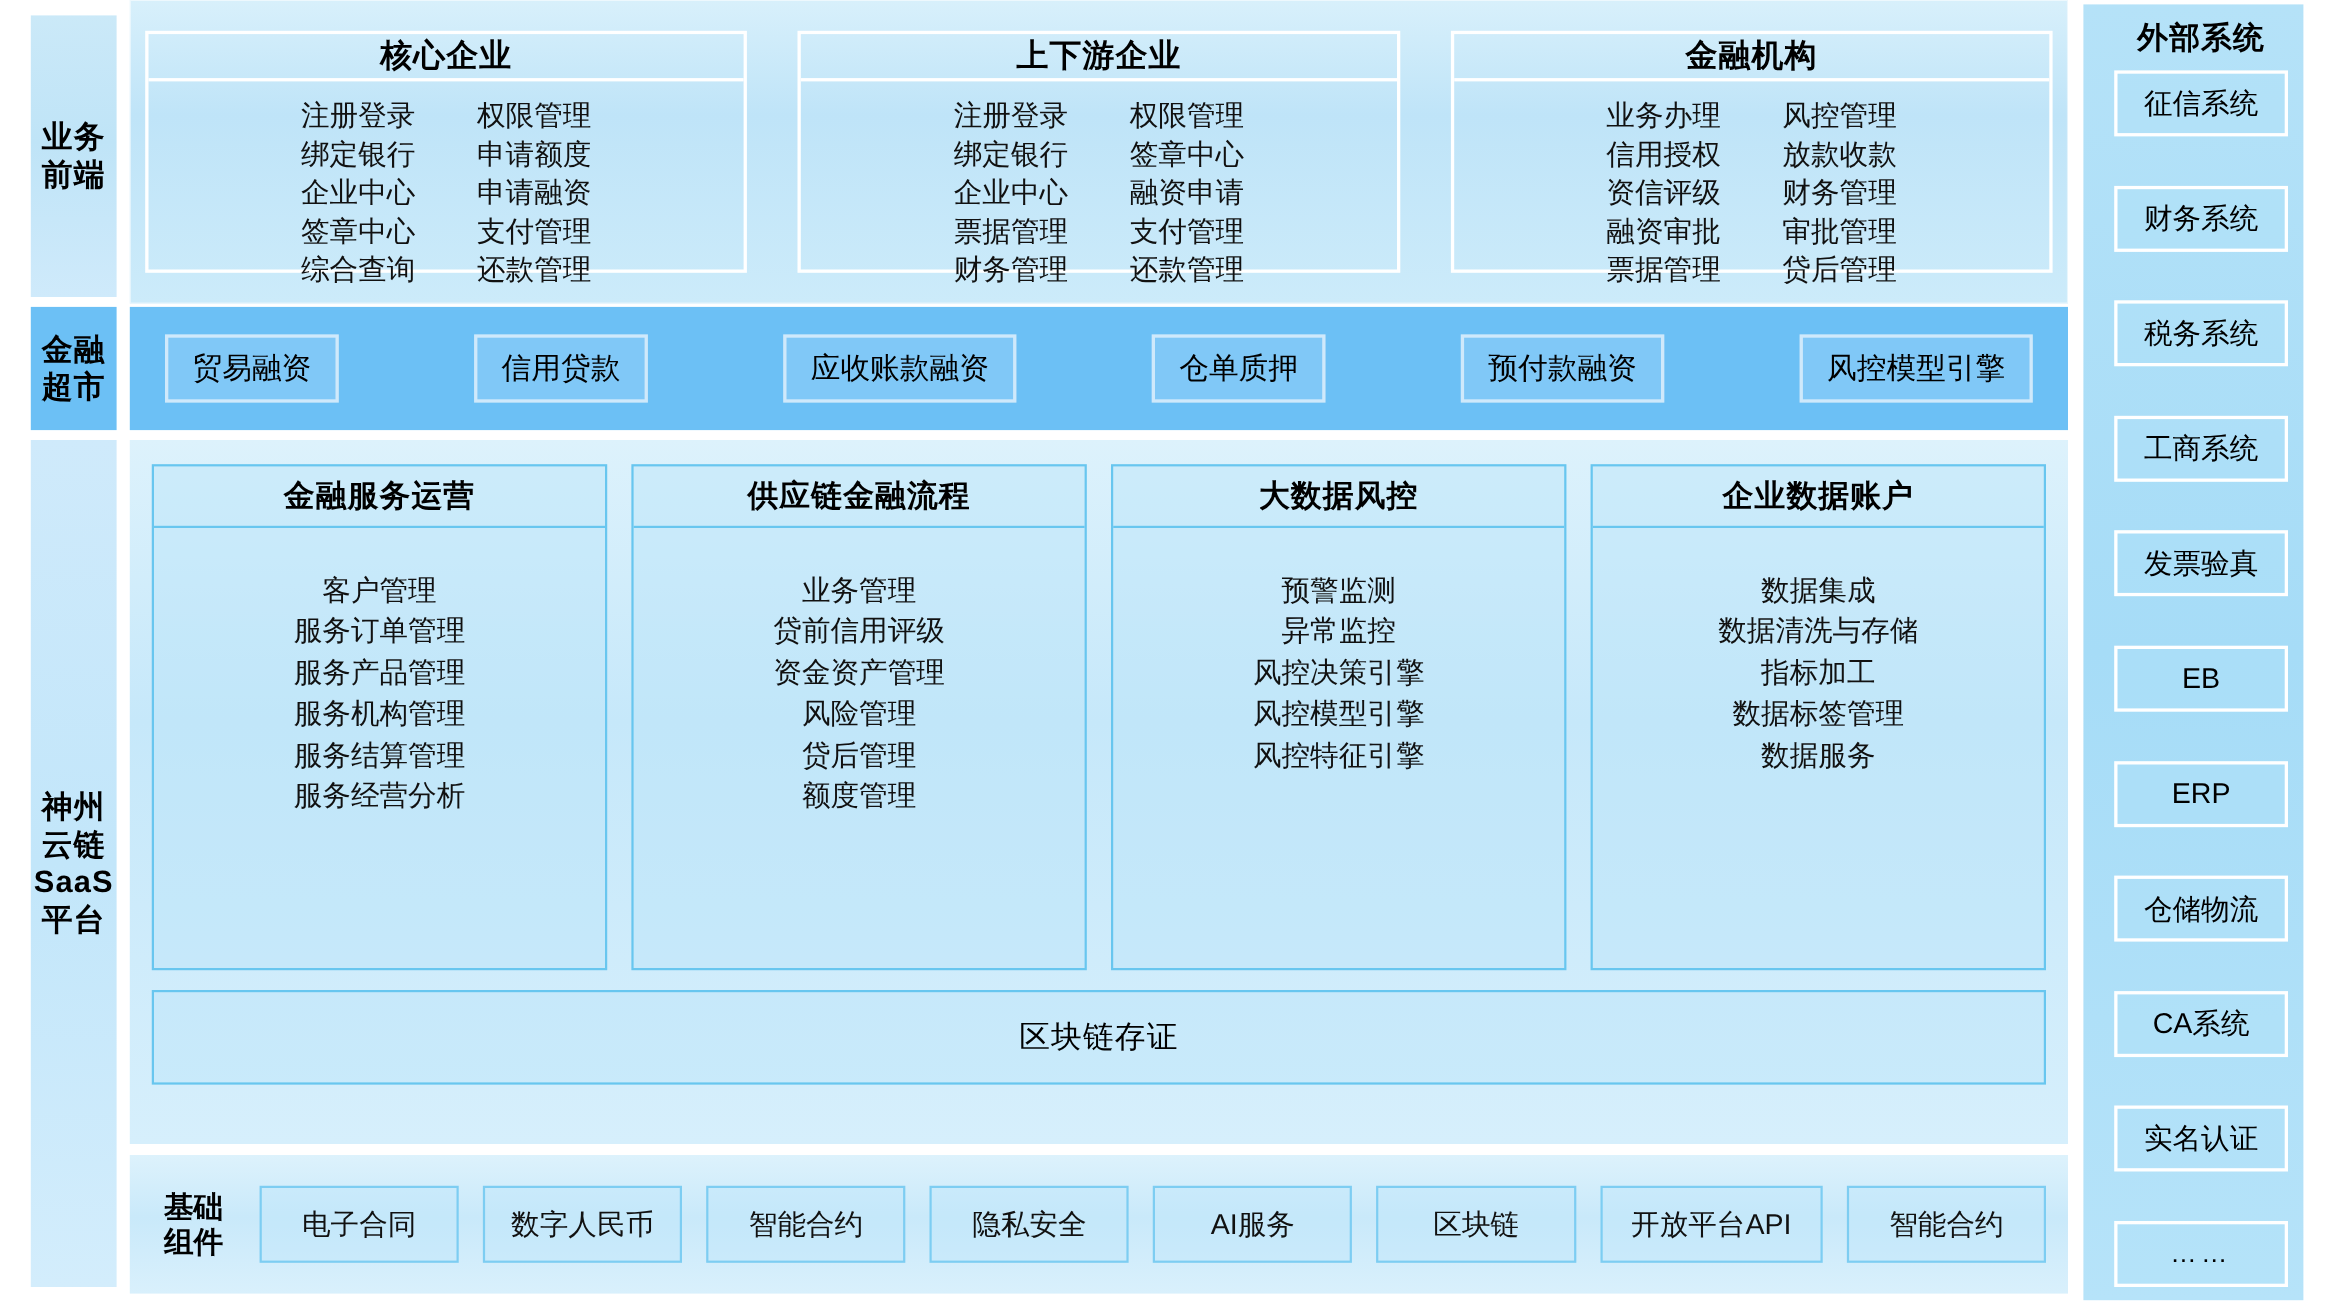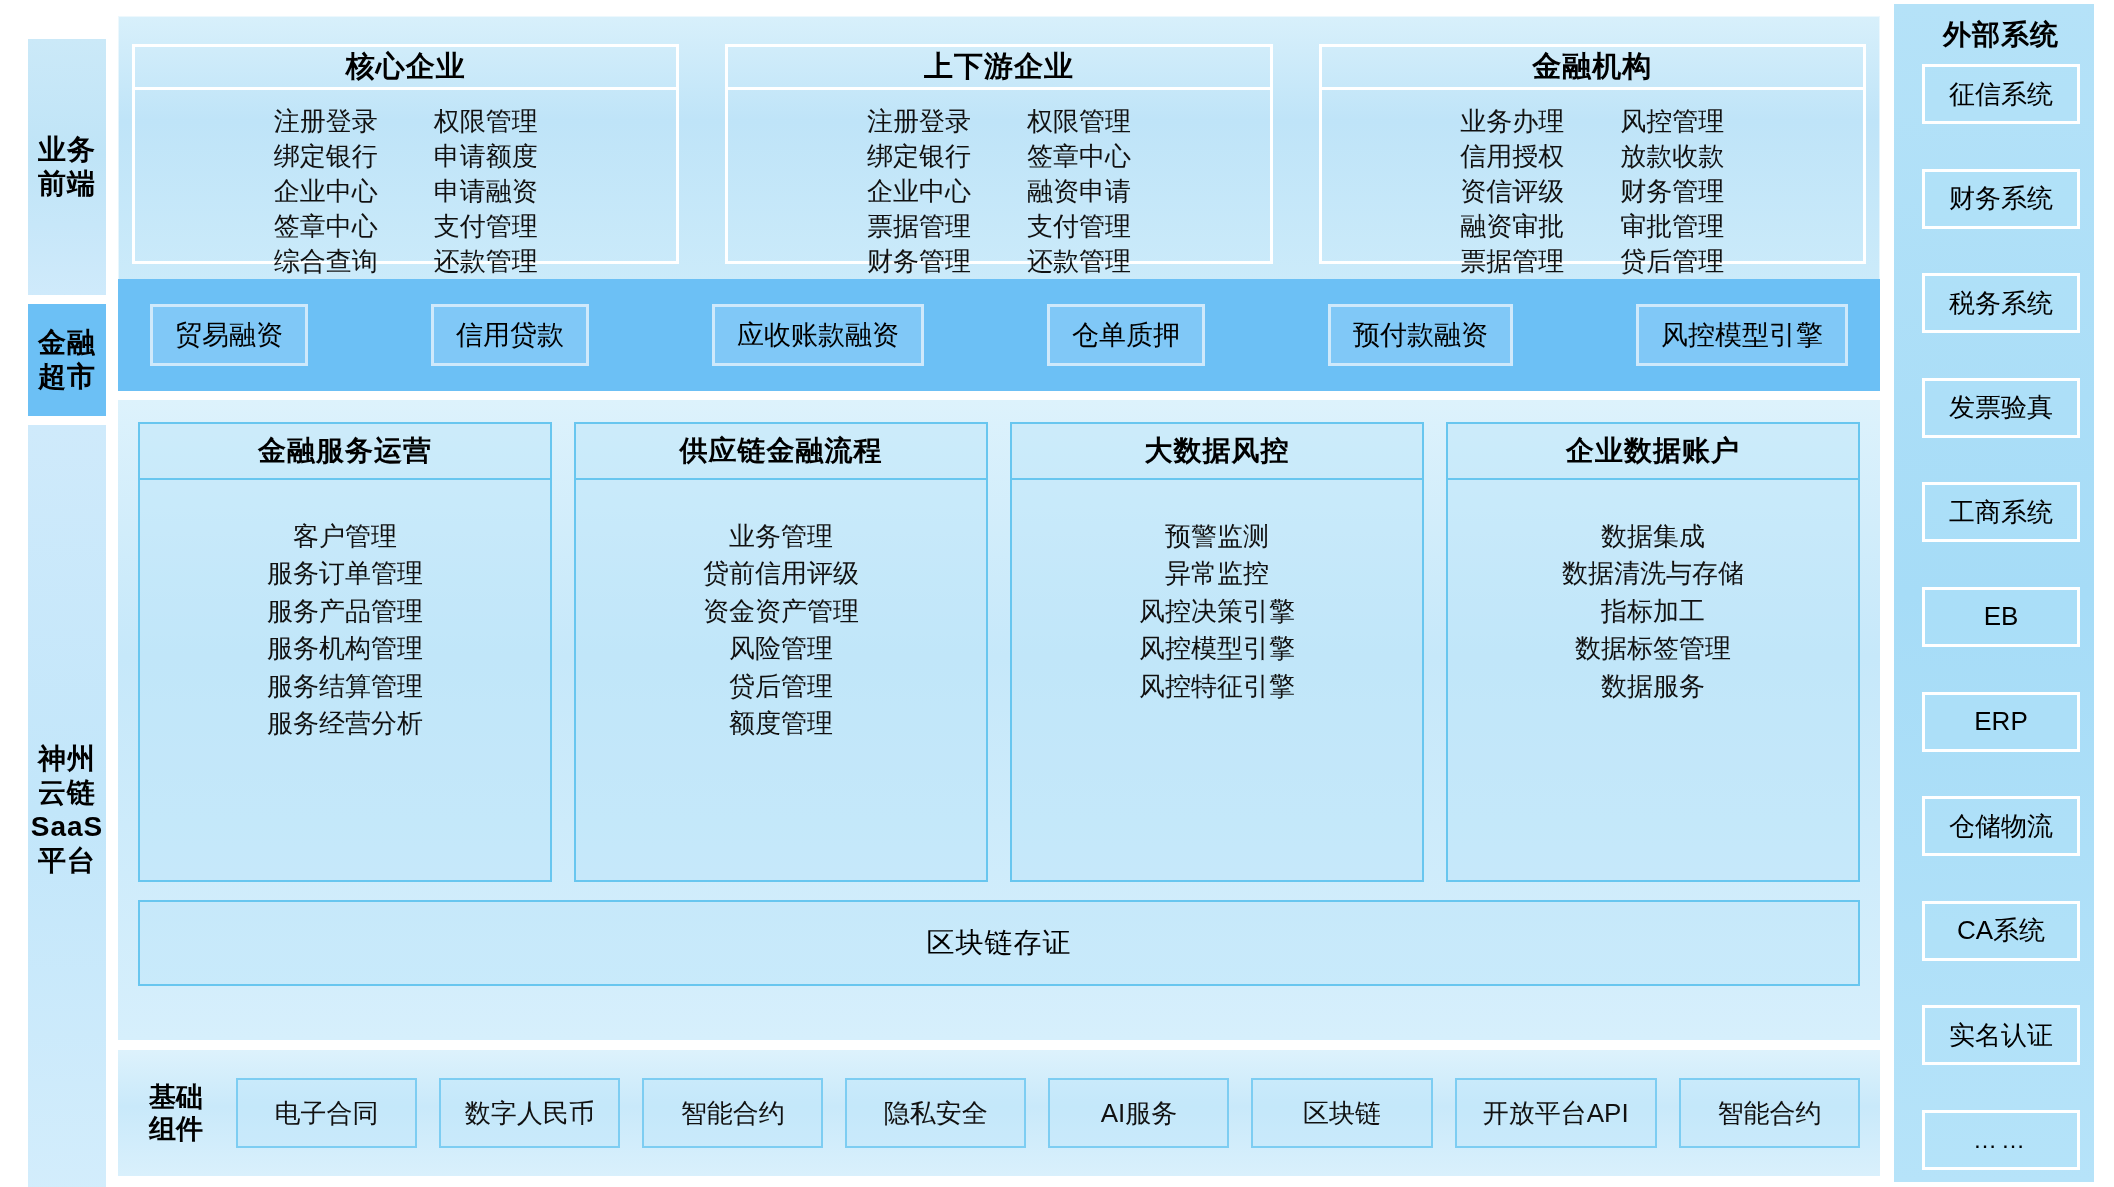--- a/index.html
+++ b/index.html
@@ -24,21 +24,20 @@
     width: 78px;
     display: flex;
     align-items: center;
     justify-content: center;
     text-align: center;
     font-weight: bold;
     font-size: 28px;
     line-height: 1.22;
     color: #000;
     letter-spacing: 1px;
-    margin-top: 25px;
   }
   .lbl-front {
     top: 14px; height: 256px;
     background: linear-gradient(180deg,#cbe9f8 0%, #bfe4f7 45%, #cfeafb 100%);
   }
   .lbl-market {
     top: 279px; height: 112px;
     background: #6cc0f5;
   }
   .lbl-saas {
@@ -46,21 +45,21 @@
     background: linear-gradient(180deg,#cfeafb 0%, #c2e6fa 50%, #d3edfc 100%);
   }
 
   
   .panel {
     position: absolute;
   }
 
   
   #panel-front {
-    left: 118px; top: 16px; width: 1762px; height: 276px;
+    left: 118px; top: 0; width: 1762px; height: 276px;
     background: linear-gradient(180deg,#d8f0fb 0%, #bfe4f8 38%, #ccebfa 100%);
     box-shadow: 0 0 0 1px rgba(255,255,255,0.55) inset;
   }
   .front-cards {
     position: absolute;
     left: 14px; top: 28px; right: 14px; bottom: 28px;
     display: flex;
     gap: 46px;
   }
   .front-card {
@@ -369,22 +368,22 @@
       <div class="base-item">智能合约</div>
     </div>
   </div>
 
   <div class="panel" id="panel-external">
     <div class="ext-title">外部系统</div>
     <div class="ext-list">
       <div class="ext-item">征信系统</div>
       <div class="ext-item">财务系统</div>
       <div class="ext-item">税务系统</div>
+      <div class="ext-item">工商系统</div>
       <div class="ext-item">发票验真</div>
-      <div class="ext-item">工商系统</div>
       <div class="ext-item">EB</div>
       <div class="ext-item">ERP</div>
       <div class="ext-item">仓储物流</div>
       <div class="ext-item">CA系统</div>
       <div class="ext-item">实名认证</div>
       <div class="ext-item dots">……</div>
     </div>
   </div>
 
 </div>

